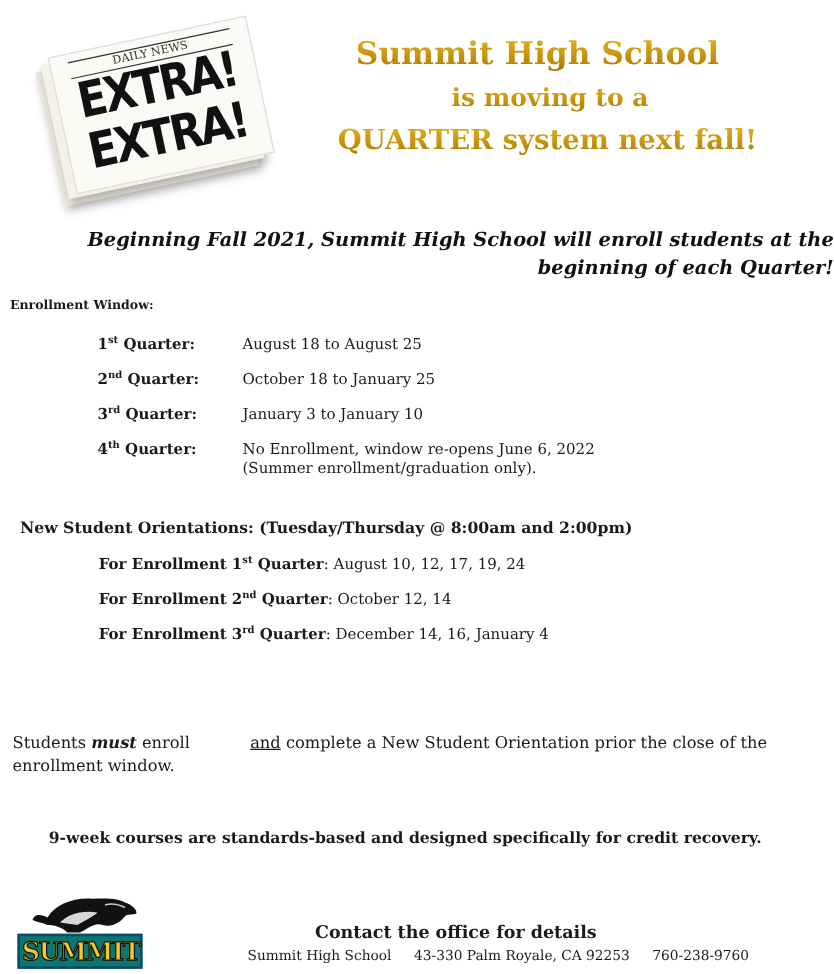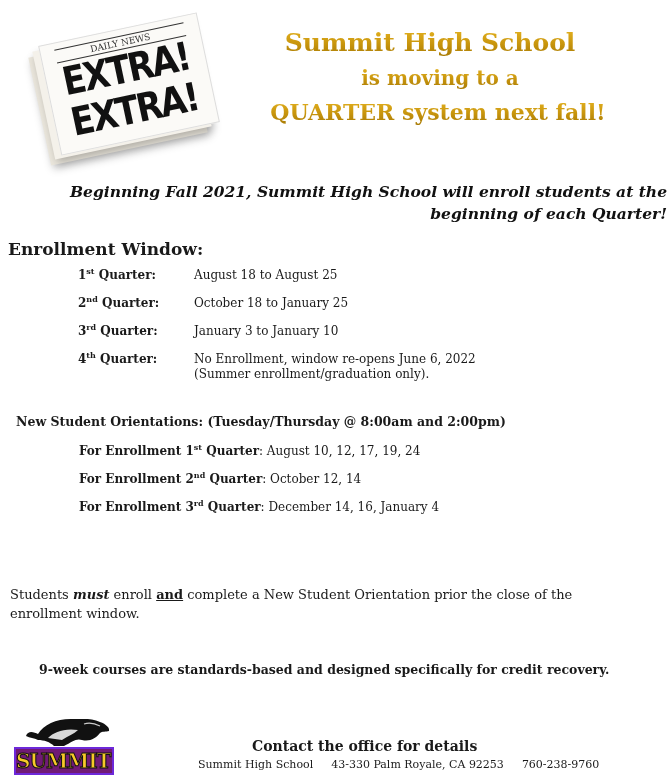--- a/index.html
+++ b/index.html
@@ -27,44 +27,44 @@
           -webkit-background-clip:text; background-clip:text; color:#c9980f;
           -webkit-text-fill-color:transparent; text-shadow:none; }
   #title-1 { left:250px; top:28px; width:360px; font-size:25px; }
   #title-2 { left:300px; top:66px; width:280px; font-size:20px; }
   #title-3 { left:238px; top:99px; width:400px; font-size:22px; }
 
   #intro { left:0; top:181px; width:667px; text-align:right;
            font-family:"DejaVu Serif",serif; font-style:italic; font-weight:bold;
            font-size:15.5px; line-height:22px; color:#111; }
 
-  #enroll-heading { left:8px; top:239px; font-size:17px; font-weight:bold;text-align:right; }
+  #enroll-heading { left:8px; top:239px; font-size:10px; font-weight:bold;text-align:right; }
 
   .qrow { position:absolute; left:78px; font-size:12px; }
   .qrow .qlabel { position:absolute; left:0; width:120px; font-weight:bold; }
   .qrow .qval { position:absolute; left:116px; width:320px; line-height:15px; }
   sup { font-size:8px; vertical-align:super; line-height:0; }
 
   #orient-heading { left:16px; top:414px; font-size:12.5px; font-weight:bold; }
   .orow { position:absolute; left:79px; font-size:12px; }
   .orow b { font-weight:bold; }
 
   #must-text { left:10px; top:585px; width:620px; font-size:13px; line-height:19px; }
   #must-text i { font-weight:bold; font-style:italic; }
-  #must-text u { font-weight:bold; }
+  #must-text u { font-weight:normal;margin-left:44px; }
 
   #recovery { left:25px; top:662px; font-size:12.5px; font-weight:bold;margin-left:14px; }
 
   
   #logo { left:12px; top:716px; width:104px; height:60px; }
   #logo .cat { position:absolute; left:12px; top:0; width:88px; height:32px; }
   #logo .word { position:absolute; left:2px; top:31px; width:100px; height:28px;
-                background:#701a75; border:2px solid #6d28d9; box-sizing:border-box;
+                background:#0f766e; border:2px solid #0c4a6e; box-sizing:border-box;
                 font-family:"DejaVu Serif",serif; font-weight:bold; font-size:20px;
-                color:#f7c928; -webkit-text-stroke:1px #111; text-align:left; line-height:24px;
+                color:#f7c928; -webkit-text-stroke:1px #111; text-align:right; line-height:24px;
                 letter-spacing:-1px; }
 
   #contact-heading { left:252px; top:738px; font-size:14px; font-weight:bold; }
   #contact-line { left:198px; top:758px; font-size:11px; white-space:pre; }
   #contact-line span { margin-right:18px; }
 </style>
 </head>
 <body>
 
 <div id="newspaper" class="abs">

